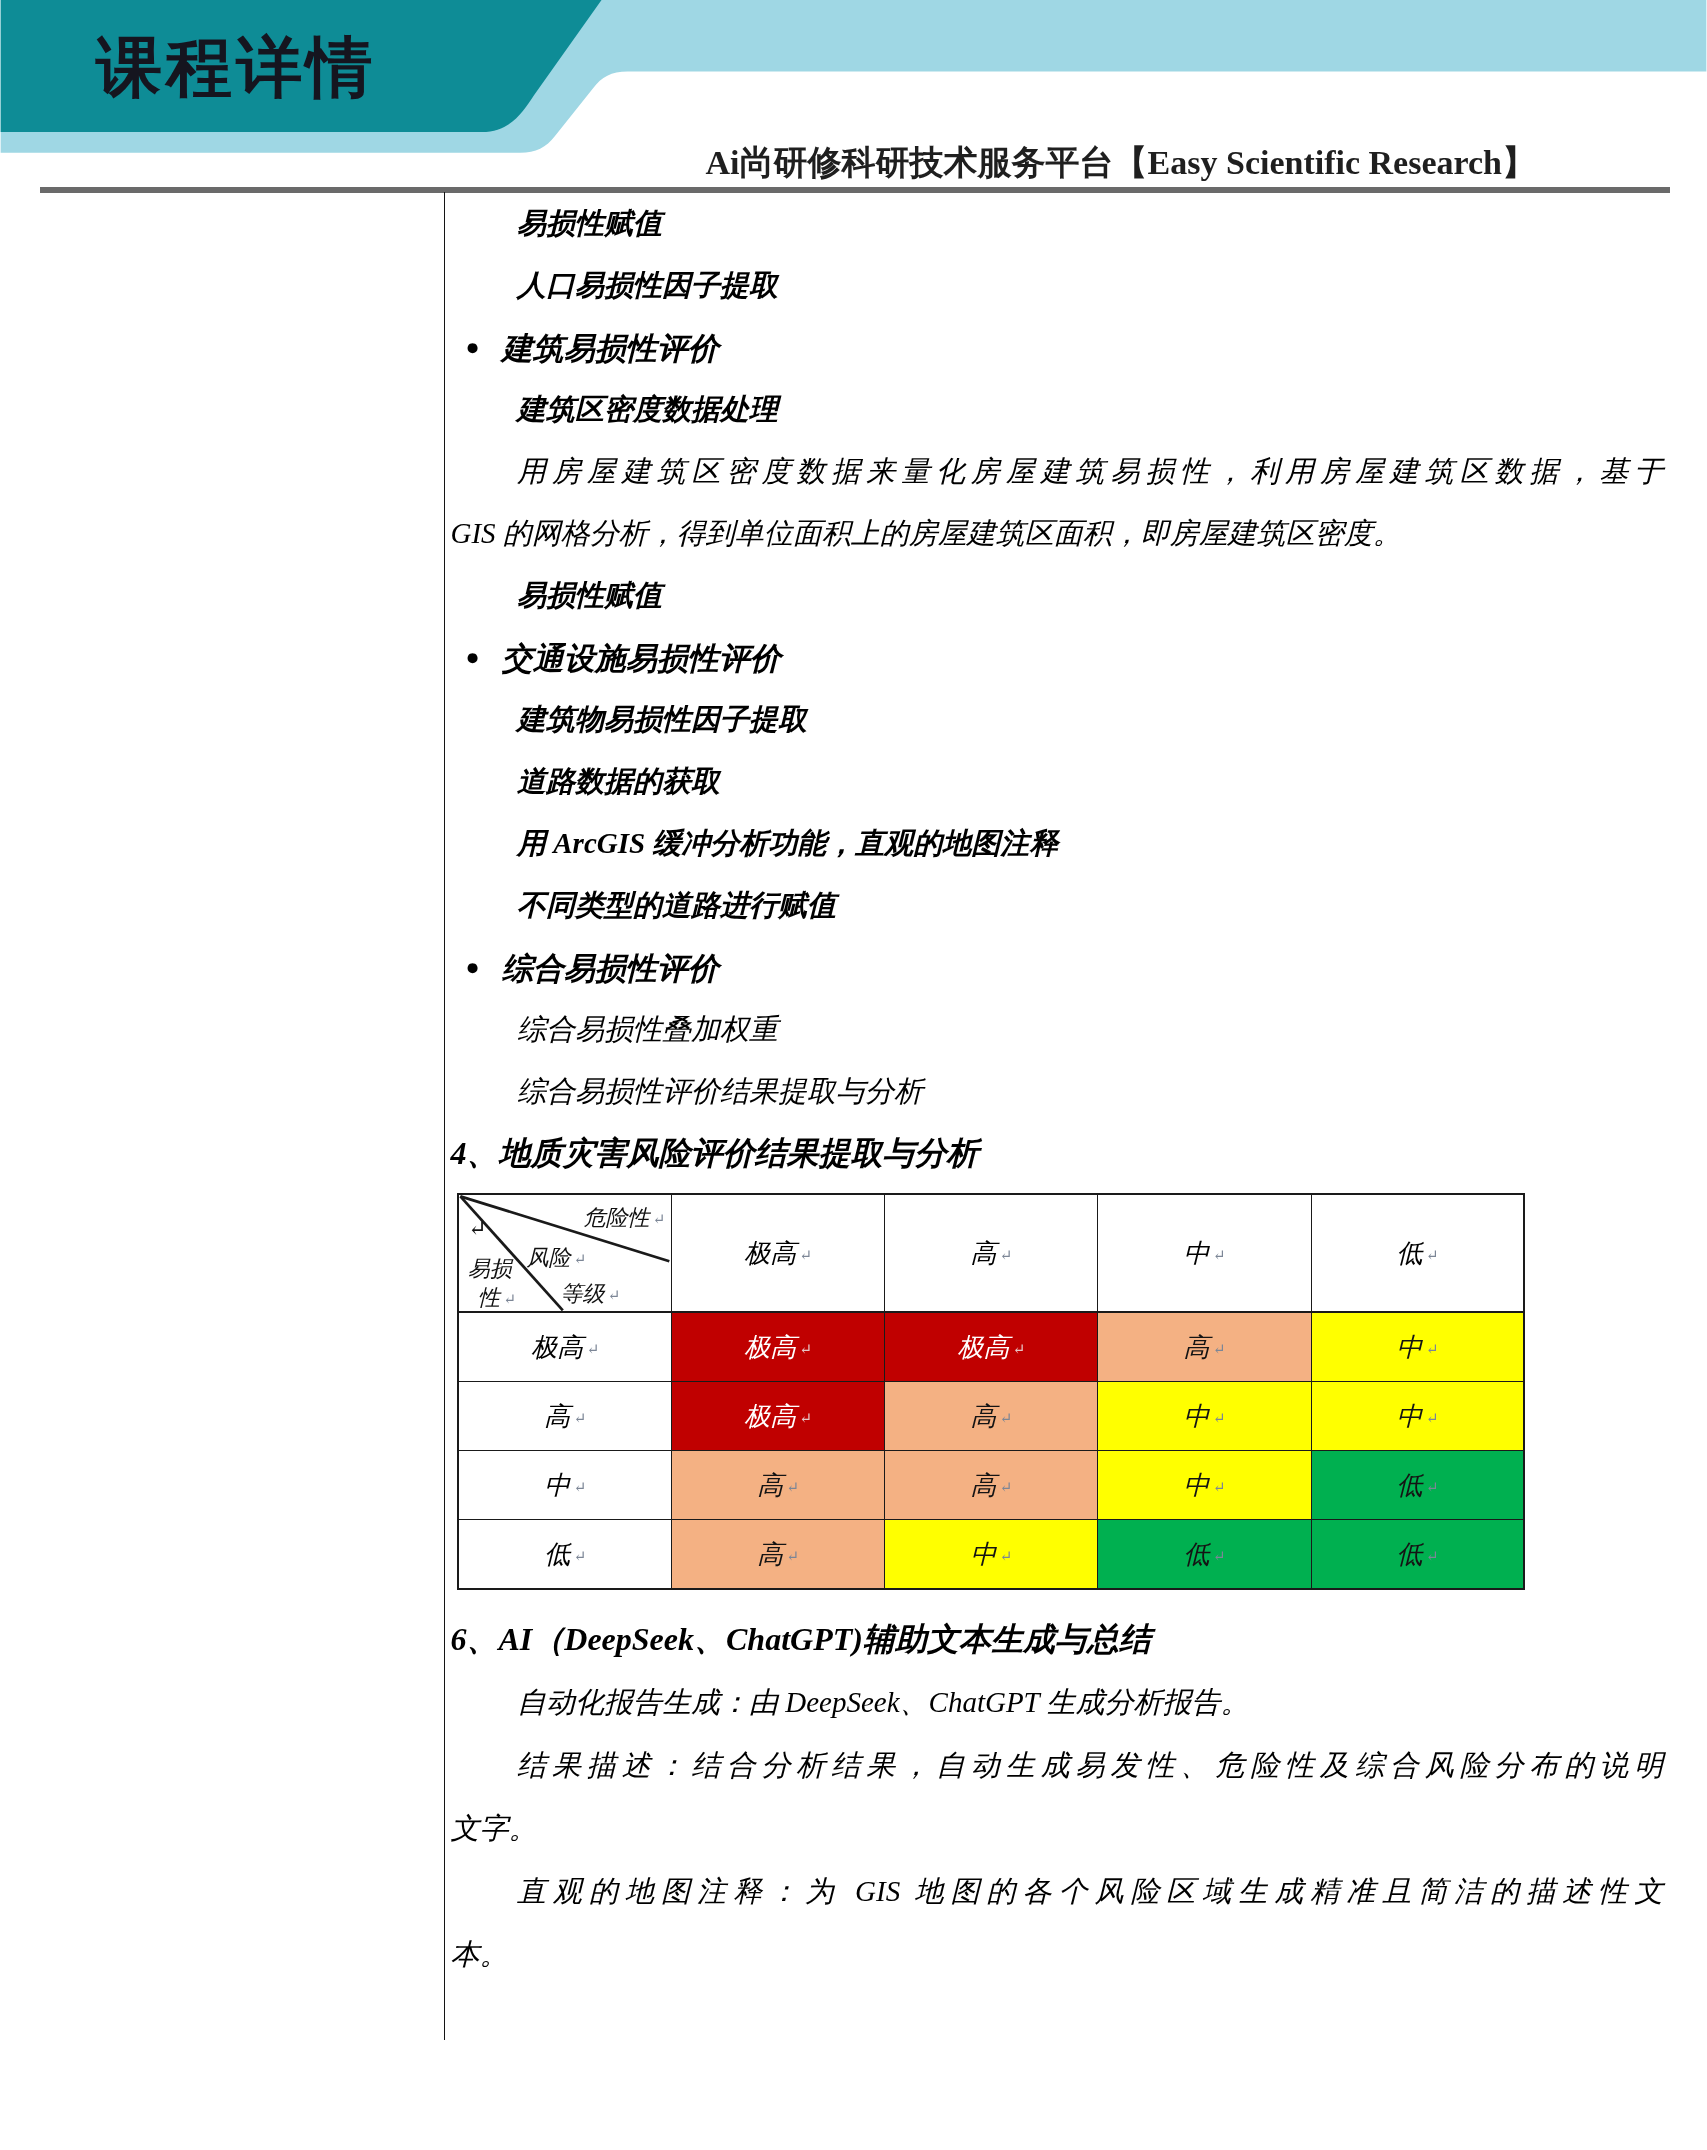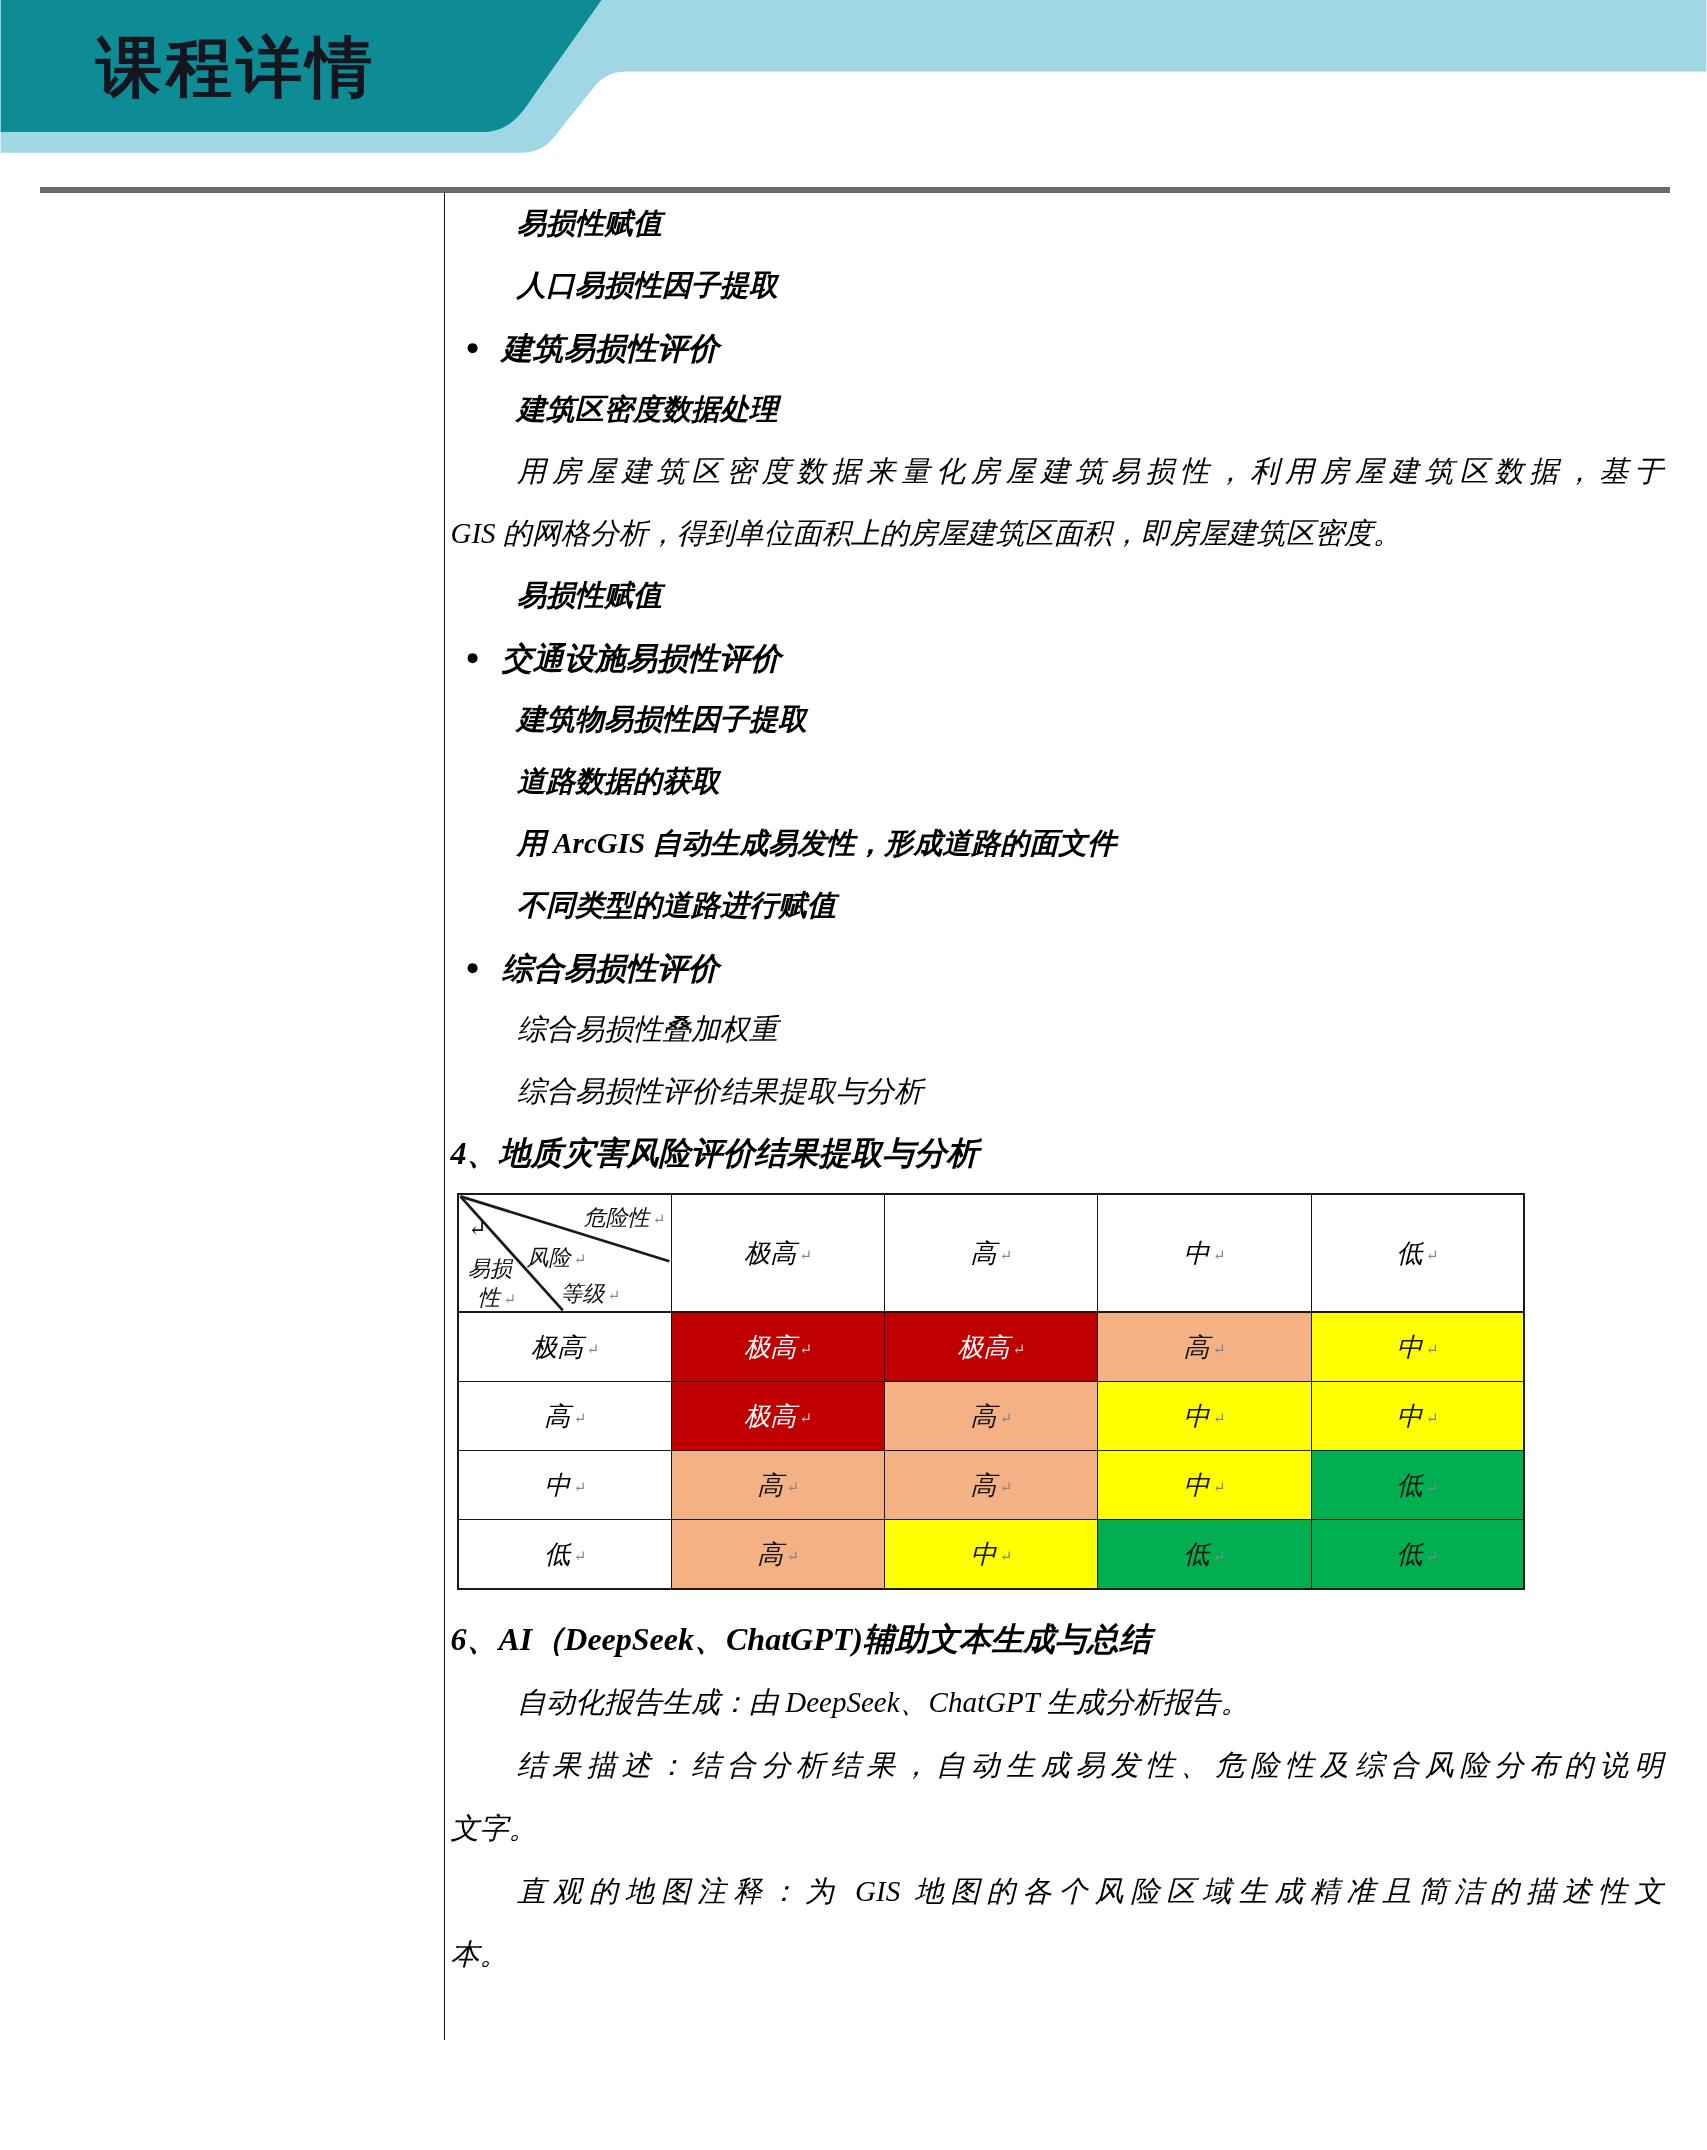--- a/index.html
+++ b/index.html
@@ -58,36 +58,37 @@
 
 <div class="page">
 
   <svg class="banner-svg" width="1707" height="165" viewBox="0 0 2481 240" aria-hidden="true">
     <path id="lightShape" fill="#9FD7E4" d="M0,0 H2481 V104 H912 C888,104 874,112 862,128 L806,198 C794,214 778,222 756,222 H0 Z"></path>
     <path id="darkShape" fill="#0E8C96" d="M0,0 H874 L776,138 C760,162 742,192 700,192 H0 Z"></path>
   </svg>
 
   <div class="doc-title">课程详情</div>
 
+  <div class="platform-title">Ai尚研修科研技术服务平台【Easy Scientific Research】</div>
 
   <div class="header-rule"></div>
 
   <div class="content">
 
     <div class="ln b">易损性赋值</div>
     <div class="ln b">人口易损性因子提取</div>
     <div class="ln bullet"><span class="dot">●</span><span>建筑易损性评价</span></div>
     <div class="ln b">建筑区密度数据处理</div>
     <div class="ln just">用房屋建筑区密度数据来量化房屋建筑易损性，利用房屋建筑区数据，基于</div>
     <div class="ln cont">GIS 的网格分析，得到单位面积上的房屋建筑区面积，即房屋建筑区密度。</div>
     <div class="ln b">易损性赋值</div>
     <div class="ln bullet"><span class="dot">●</span><span>交通设施易损性评价</span></div>
     <div class="ln b">建筑物易损性因子提取</div>
     <div class="ln b">道路数据的获取</div>
-    <div class="ln b">用 ArcGIS 自动生成易发性，形成道路的面文件</div>
+    <div class="ln b">用 ArcGIS 缓冲分析功能，直观的地图注释</div>
     <div class="ln b">不同类型的道路进行赋值</div>
     <div class="ln bullet"><span class="dot">●</span><span>综合易损性评价</span></div>
     <div class="ln">综合易损性叠加权重</div>
     <div class="ln">综合易损性评价结果提取与分析</div>
     <div class="ln head">4、地质灾害风险评价结果提取与分析</div>
 
     <table class="risk-table">
       <tbody>
           <tr class="hdr-row">
         <th class="corner">

